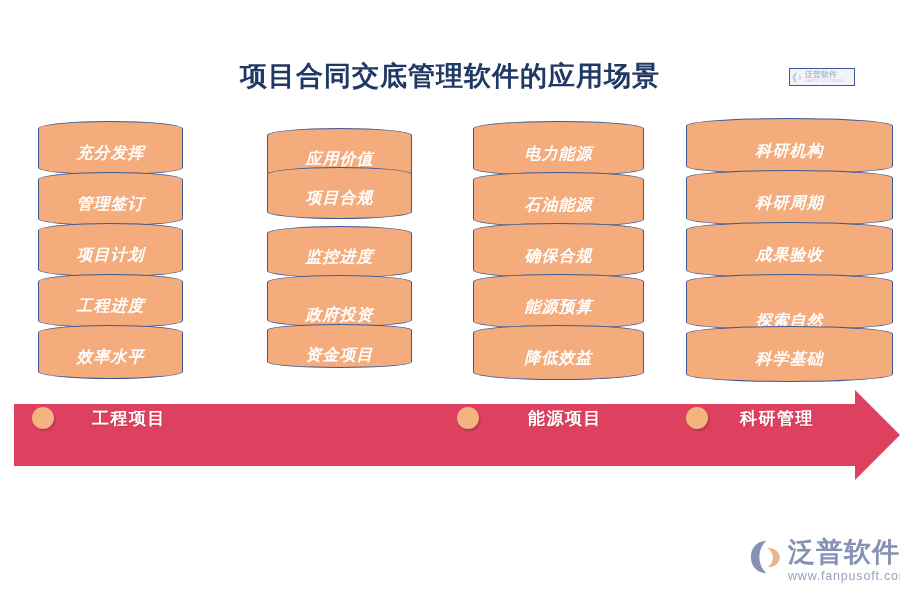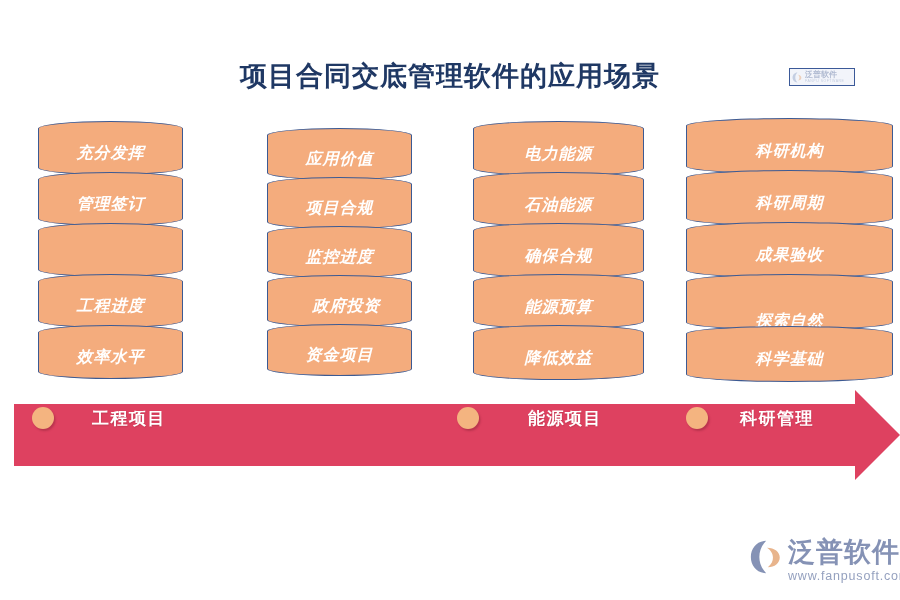--- a/index.html
+++ b/index.html
@@ -211,48 +211,49 @@
       <div class="cyl-seg" style="top: 0px; height: 54px; z-index: 1;">
         <div class="seg-body"></div>
         <div class="seg-label" style="font-size: 16px; top: 22px;">充分发挥</div>
       </div>
       <div class="cyl-seg" style="top: 51px; height: 54px; z-index: 2;">
         <div class="seg-body"></div>
         <div class="seg-label" style="font-size: 16px; top: 22px;">管理签订</div>
       </div>
       <div class="cyl-seg" style="top: 102px; height: 54px; z-index: 3;">
         <div class="seg-body"></div>
+        <div class="seg-label" style="font-size: 16px; top: 22px;">项目计划</div>
       </div>
       <div class="cyl-seg" style="top: 153px; height: 54px; z-index: 4;">
         <div class="seg-body"></div>
         <div class="seg-label" style="font-size: 16px; top: 22px;">工程进度</div>
       </div>
       <div class="cyl-seg" style="top: 204px; height: 54px; z-index: 5;">
         <div class="seg-body" style="border-radius: 50% / 14%;"></div>
         <div class="seg-label" style="font-size: 16px; top: 22px;">效率水平</div>
       </div>
     </div>
   <div class="cylinder" id="cyl-1" style="left: 267px; top: 128px; width: 145px; height: 248px;">
       <div class="cyl-seg" style="top: 0px; height: 52px; z-index: 1;">
         <div class="seg-body"></div>
         <div class="seg-label" style="font-size: 16px; top: 21px;">应用价值</div>
       </div>
-      <div class="cyl-seg" style="top: 49px; height: 52px; z-index: 2;">
+      <div class="cyl-seg" style="top: 39px; height: 52px; z-index: 2;">
         <div class="seg-body"></div>
         <div class="seg-label" style="font-size: 16px; top: 21px;">项目合规</div>
       </div>
       <div class="cyl-seg" style="top: 98px; height: 52px; z-index: 3;">
         <div class="seg-body"></div>
         <div class="seg-label" style="font-size: 16px; top: 21px;">监控进度</div>
       </div>
       <div class="cyl-seg" style="top: 147px; height: 52px; z-index: 4;">
         <div class="seg-body"></div>
-        <div class="seg-label" style="font-size: 16px; top: 21px; padding-left: 7px;">政府投资</div>
-      </div>
-      <div class="cyl-seg" style="top: 196px; height: 52px; z-index: 5;">
+        <div class="seg-label" style="font-size: 16px; top: 30px;">政府投资</div>
+      </div>
+      <div class="cyl-seg" style="top: 196px; height: 44px; z-index: 5;">
         <div class="seg-body" style="border-radius: 50% / 14%;"></div>
         <div class="seg-label" style="font-size: 16px; top: 21px;">资金项目</div>
       </div>
     </div>
   <div class="cylinder" id="cyl-2" style="left: 473px; top: 121px; width: 171px; height: 259px;">
       <div class="cyl-seg" style="top: 0px; height: 55px; z-index: 1;">
         <div class="seg-body"></div>
         <div class="seg-label" style="font-size: 16px; top: 22.5px;">电力能源</div>
       </div>
       <div class="cyl-seg" style="top: 51px; height: 55px; z-index: 2;">

